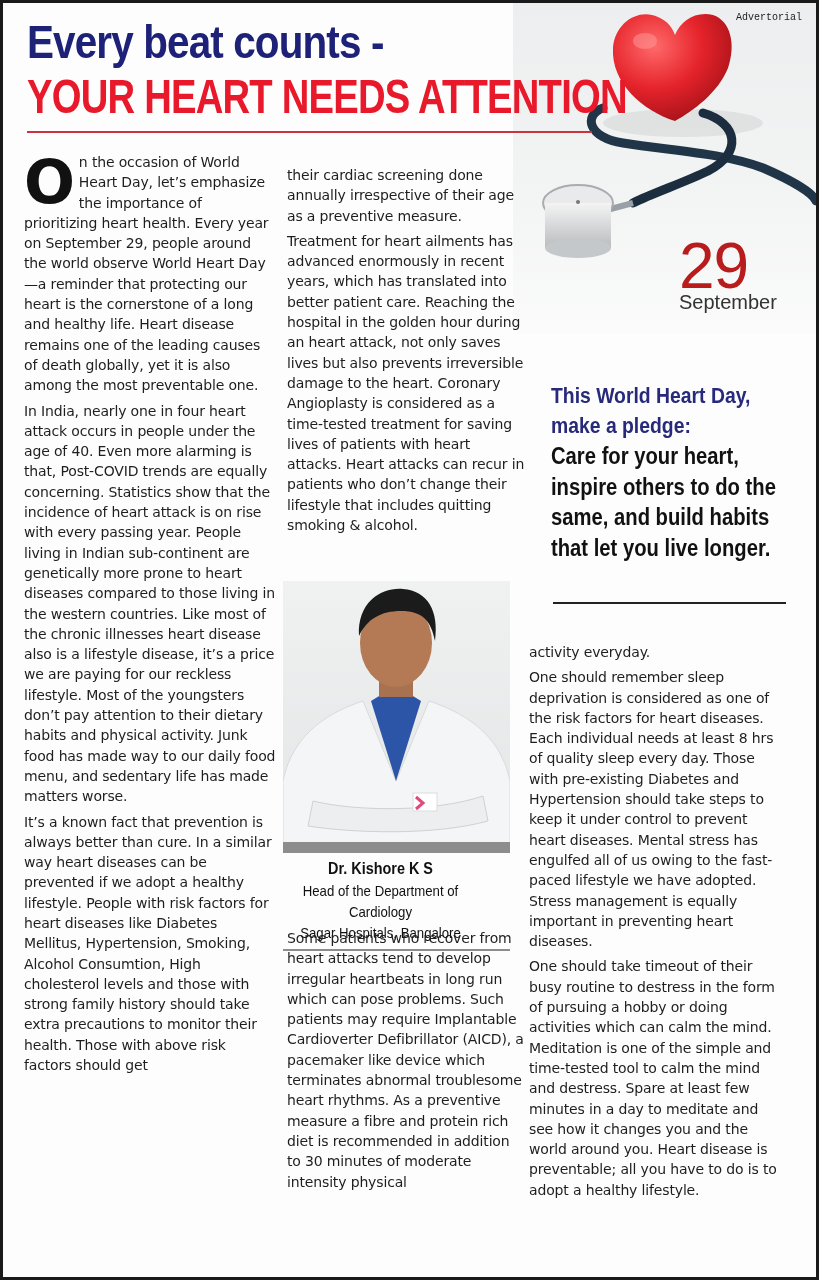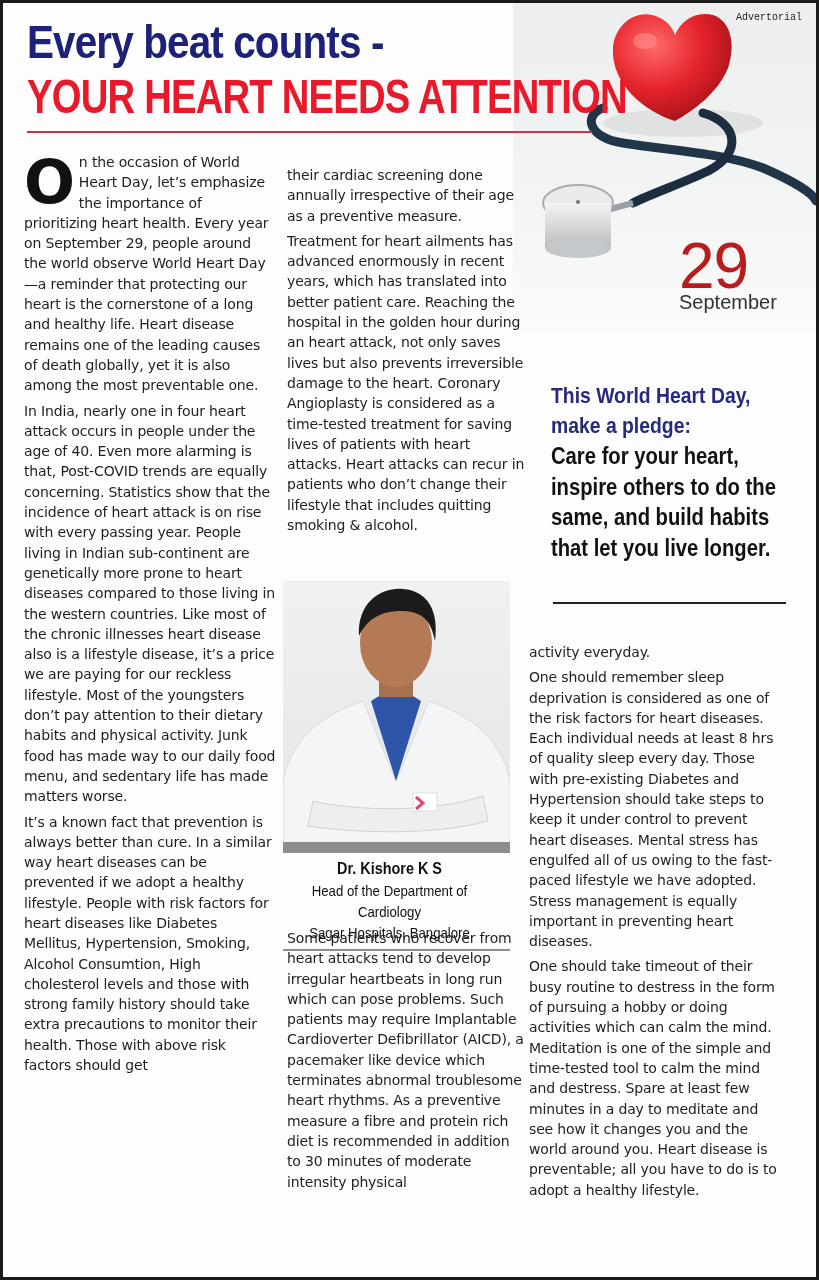--- a/index.html
+++ b/index.html
@@ -56,21 +56,21 @@
     float: left; font-family: "DejaVu Sans", sans-serif; font-weight: bold;
     font-size: 60px; line-height: 52px; margin: 4px 4px 0 0; color: #111;
   }
   .doctor-photo {
     position: absolute; left: 280px; top: 578px; width: 227px; height: 272px;
     background: linear-gradient(180deg, #f0f1f1, #e3e5e6);
     overflow: hidden;
   }
   .photo-bar { position: absolute; left: 0; bottom: 0; width: 100%; height: 11px; background: #8d8d8d; }
   .doctor-caption {
-    position: absolute; left: 273px; top: 855px; width: 227px; text-align: center;
+    position: absolute; left: 264px; top: 855px; width: 227px; text-align: center;
     font-family: "Liberation Sans", sans-serif; color: #111;
   }
   .doc-name { font-weight: bold; font-size: 16px; line-height: 22px; transform: scaleX(0.9); }
   .doc-line { font-size: 15px; line-height: 21px; transform: scaleX(0.88); }
   .caption-rule { position: absolute; left: 280px; top: 946px; width: 227px; height: 2px; background: #8d8d8d; }
   .pledge {
     position: absolute; left: 548px; top: 362px; width: 250px;
     font-family: "Liberation Sans", sans-serif; font-weight: bold; margin-top: 16px;
   }
   .pledge-head {

